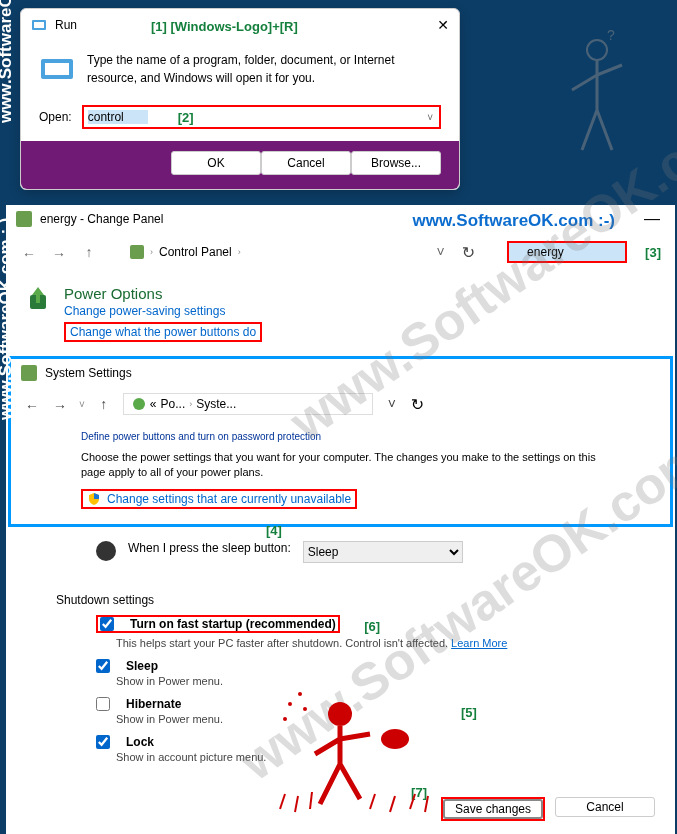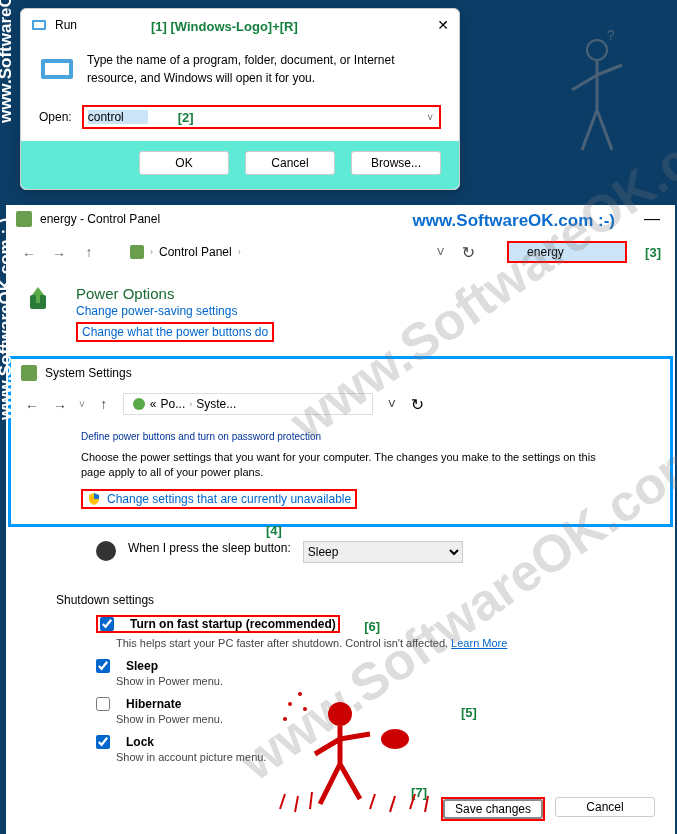--- a/index.html
+++ b/index.html
@@ -12,40 +12,40 @@
     .run-titlebar .title { font-size: 12px; }
     .run-titlebar .close { position: absolute; right: 10px; font-size: 14px; cursor: pointer; }
     .run-body { padding: 10px 18px; display: flex; gap: 12px; align-items: flex-start; }
     .run-body .bigicon { width: 36px; height: 36px; flex-shrink: 0; }
     .run-body .desc { font-size: 12px; line-height: 1.5; }
     .run-open-row { display: flex; align-items: center; padding: 8px 18px 12px; gap: 10px; }
     .run-open-row label { font-size: 12px; }
     .run-open-row .combo { flex: 1; border: 2px solid red; height: 24px; display: flex; align-items: center; padding: 0 4px; position: relative; }
     .run-open-row .combo input { border: none; outline: none; font-size: 12px; width: 60px; background: #cce4f7; }
     .run-open-row .combo .chev { position: absolute; right: 6px; font-size: 10px; color: #666; }
-    .run-buttons { display: flex; justify-content: flex-end; gap: 16px; padding: 10px 18px 14px; background: #5eead4; border-radius: 0 0 6px 6px; }
+    .run-buttons { display: flex; justify-content: flex-end; gap: 0; padding: 10px 18px 14px; background: #701a75; border-radius: 0 0 6px 6px; }
     .run-buttons button { width: 90px; height: 24px; font-size: 12px; background: #fff; border: 1px solid #ccc; border-radius: 3px; cursor: pointer; }
     
     .annot { color: #15803d; font-weight: bold; font-size: 13px; position: absolute; }
     .annot-box { border: 2px solid red; position: absolute; }
     
     
     .cp-window { position: absolute; top: 205px; left: 6px; right: 2px; background: #fff; }
     .cp-titlebar { display: flex; align-items: center; padding: 6px 10px; font-size: 12px; position: relative; }
     .cp-titlebar .icon { width: 16px; height: 16px; margin-right: 8px; }
     .cp-titlebar .dash { position: absolute; right: 15px; font-size: 16px; }
     .cp-nav { display: flex; align-items: center; padding: 8px 14px; gap: 12px; }
     .cp-nav .navarrow { color: #666; font-size: 14px; width: 18px; text-align: center; }
     .cp-nav .up { color: #666; }
     .cp-nav .breadcrumb { flex: 1; display: flex; align-items: center; gap: 6px; font-size: 12px; margin-left: 20px; }
     .cp-nav .breadcrumb .sep { color: #888; font-size: 9px; }
     .cp-nav .refresh { color: #444; }
     .cp-nav .search { border: 2px solid red; padding: 2px 6px; width: 120px; font-size: 12px; background: #cce4f7; }
     
-    .power-section { padding: 14px 32px 10px 20px; display: flex; gap: 22px; }
+    .power-section { padding: 14px 32px 10px 20px; display: flex; gap: 10px; }
     .power-icon { width: 28px; height: 28px; }
     .power-content h3 { color: #1a6b32; font-size: 15px; font-weight: normal; margin-bottom: 2px; }
     .power-content .sub { color: #0066cc; font-size: 12px; }
     .power-content .link-boxed { border: 2px solid red; color: #0066cc; font-size: 12px; padding: 1px 4px; margin-top: 4px; display: inline-block; }
     
     
     .sys-window { margin: 4px 2px; border: 3px solid #0099ff; background: #fff; }
     .sys-titlebar { display: flex; align-items: center; padding: 6px 10px; font-size: 12px; background: #fff; }
     .sys-titlebar .icon { width: 16px; height: 16px; margin-right: 8px; }
     .sys-nav { display: flex; align-items: center; padding: 6px 12px; gap: 10px; }
@@ -125,21 +125,21 @@
   <circle cx="50" cy="20" r="10" fill="none" stroke="#888" stroke-width="2"></circle>
   <path d="M 50 30 L 50 80 M 50 45 L 25 60 M 50 45 L 75 35 M 50 80 L 35 120 M 50 80 L 65 120" stroke="#888" stroke-width="3" fill="none"></path>
   <text x="60" y="10" font-size="14" fill="#888">?</text>
 </svg>
 
 <div class="cp-window">
   <div class="cp-titlebar">
     <svg class="icon" viewBox="0 0 16 16">
         <rect width="16" height="16" fill="#6a9e4e" rx="2"></rect>
       </svg>
-    <span>energy - Control Panel</span>
+    <span>energy - Change Panel</span>
     <span class="dash">―</span>
   </div>
   <div class="cp-nav">
     <span class="navarrow">←</span>
     <span class="navarrow">→</span>
     <span class="navarrow up">↑</span>
     <div class="breadcrumb">
       <svg width="14" height="14">
           <rect width="14" height="14" fill="#6a9e4e" rx="2"></rect>
         </svg>

